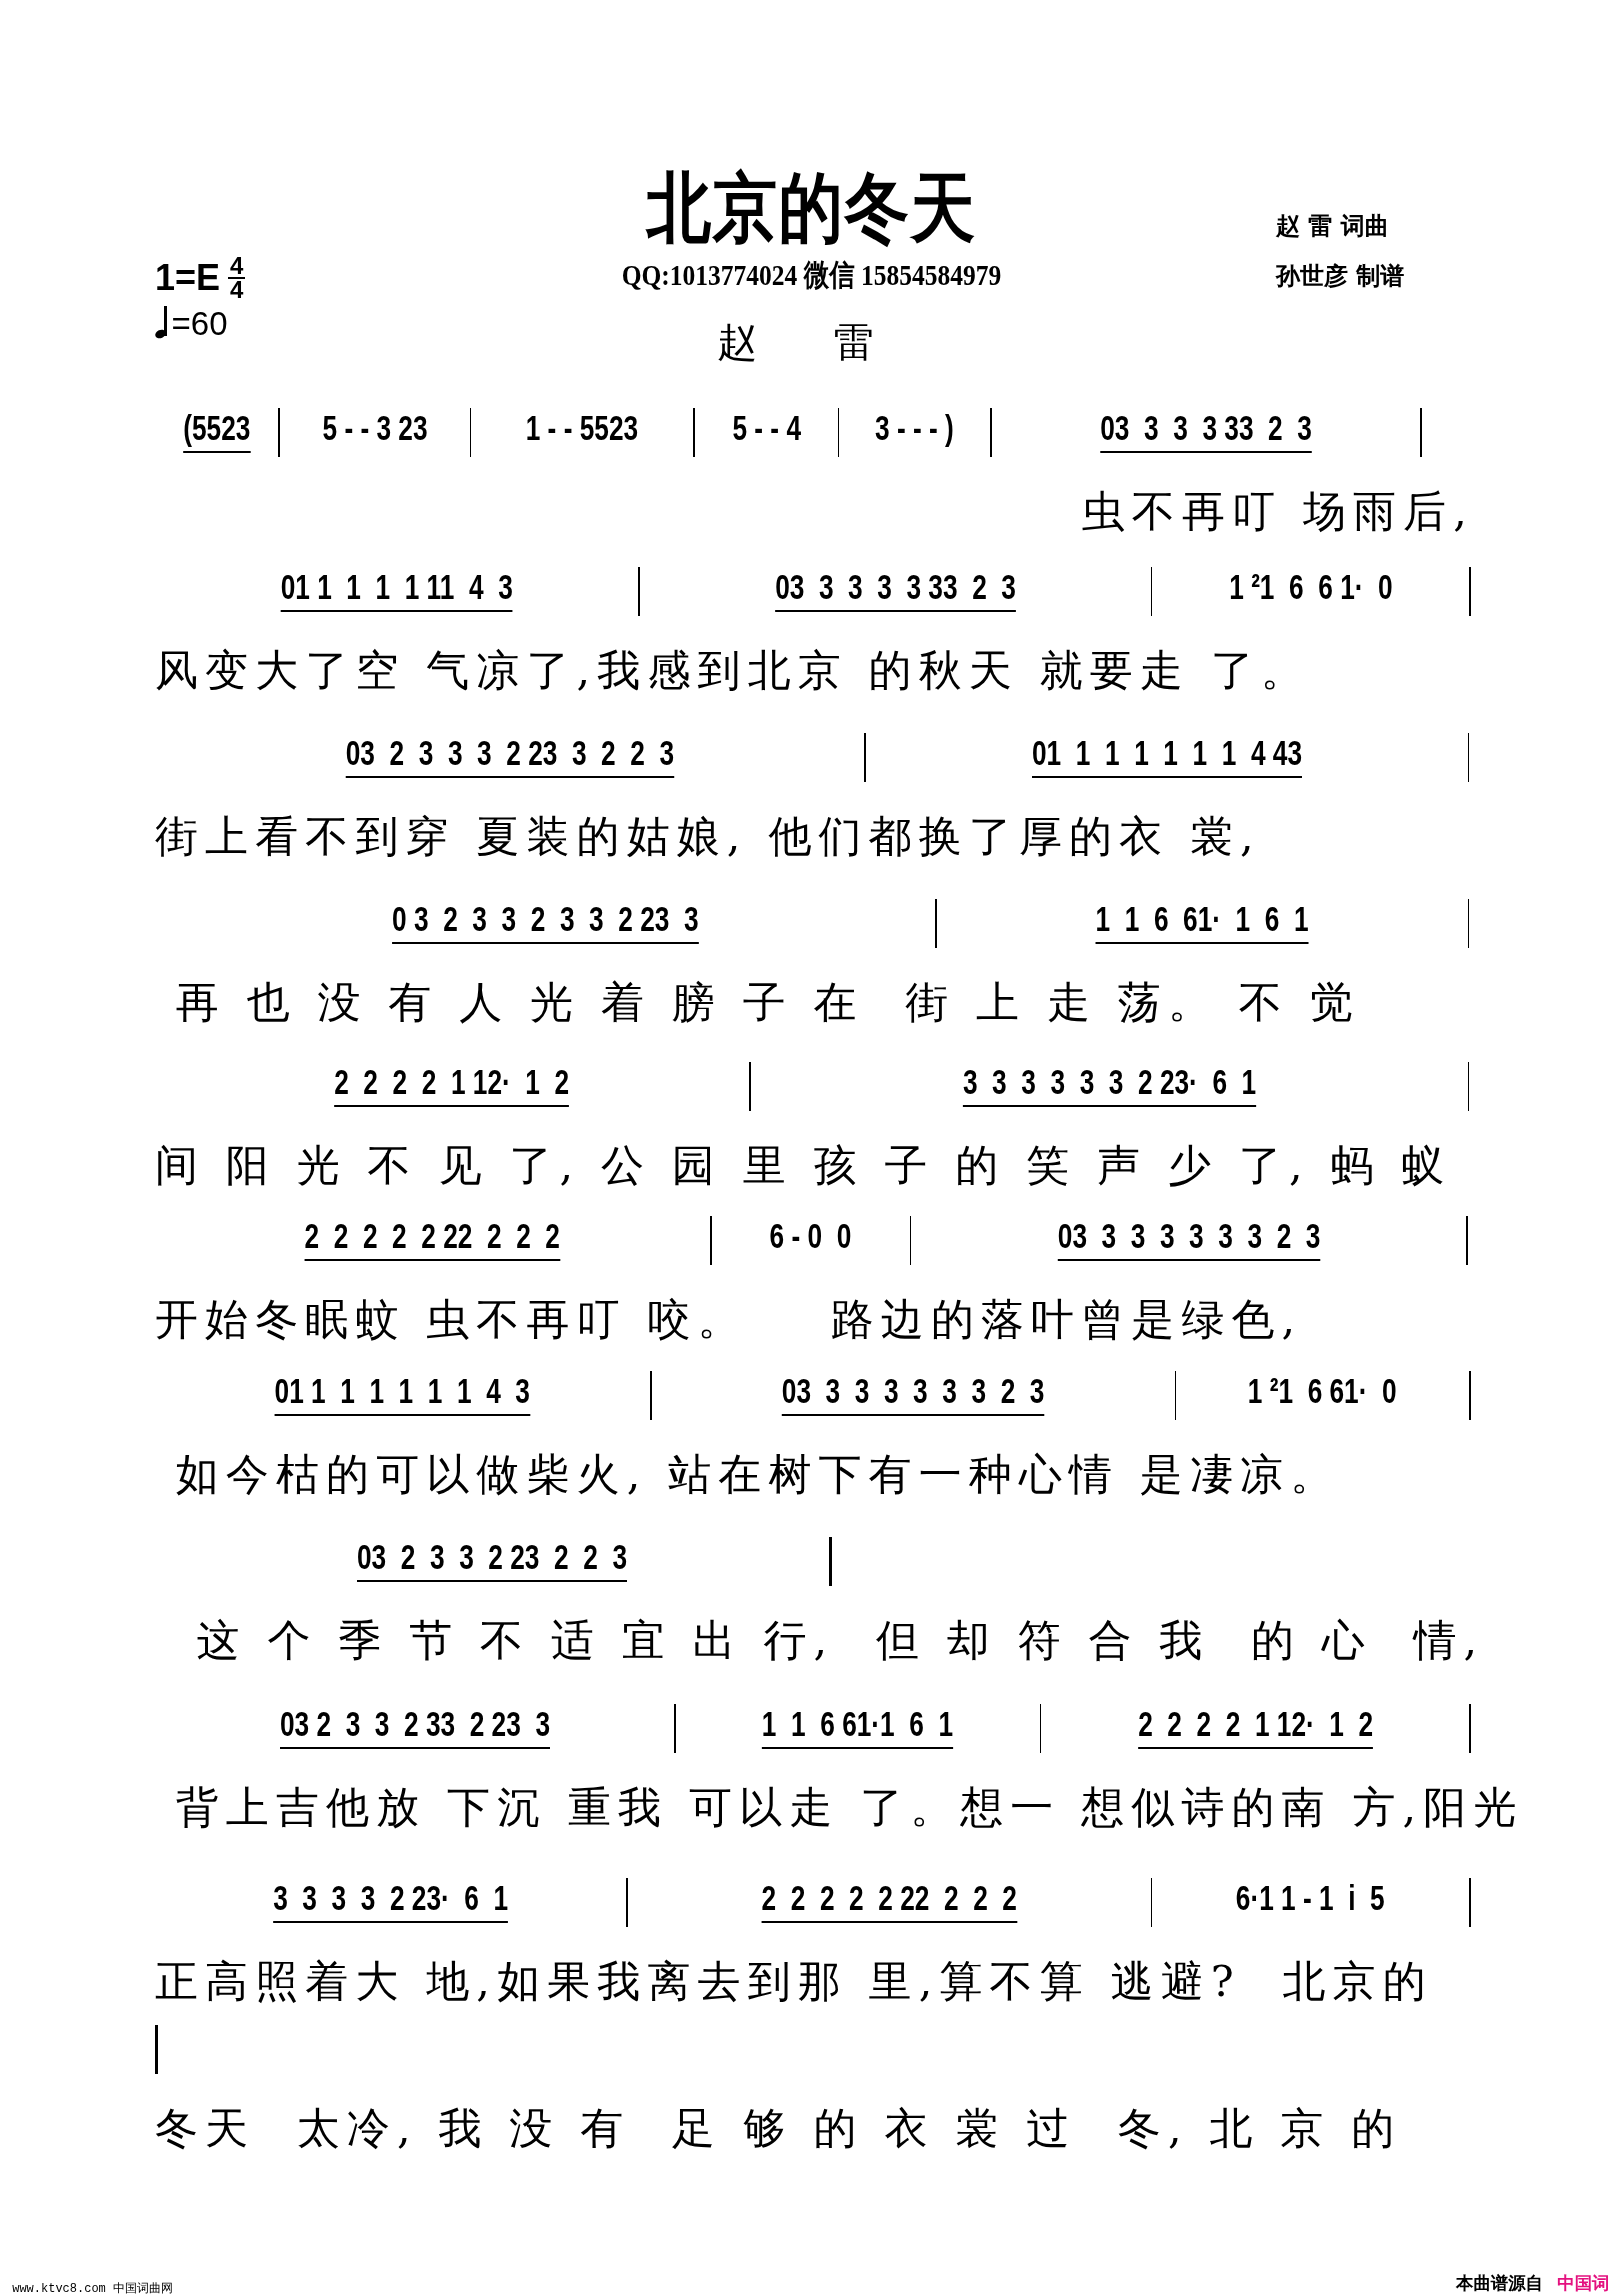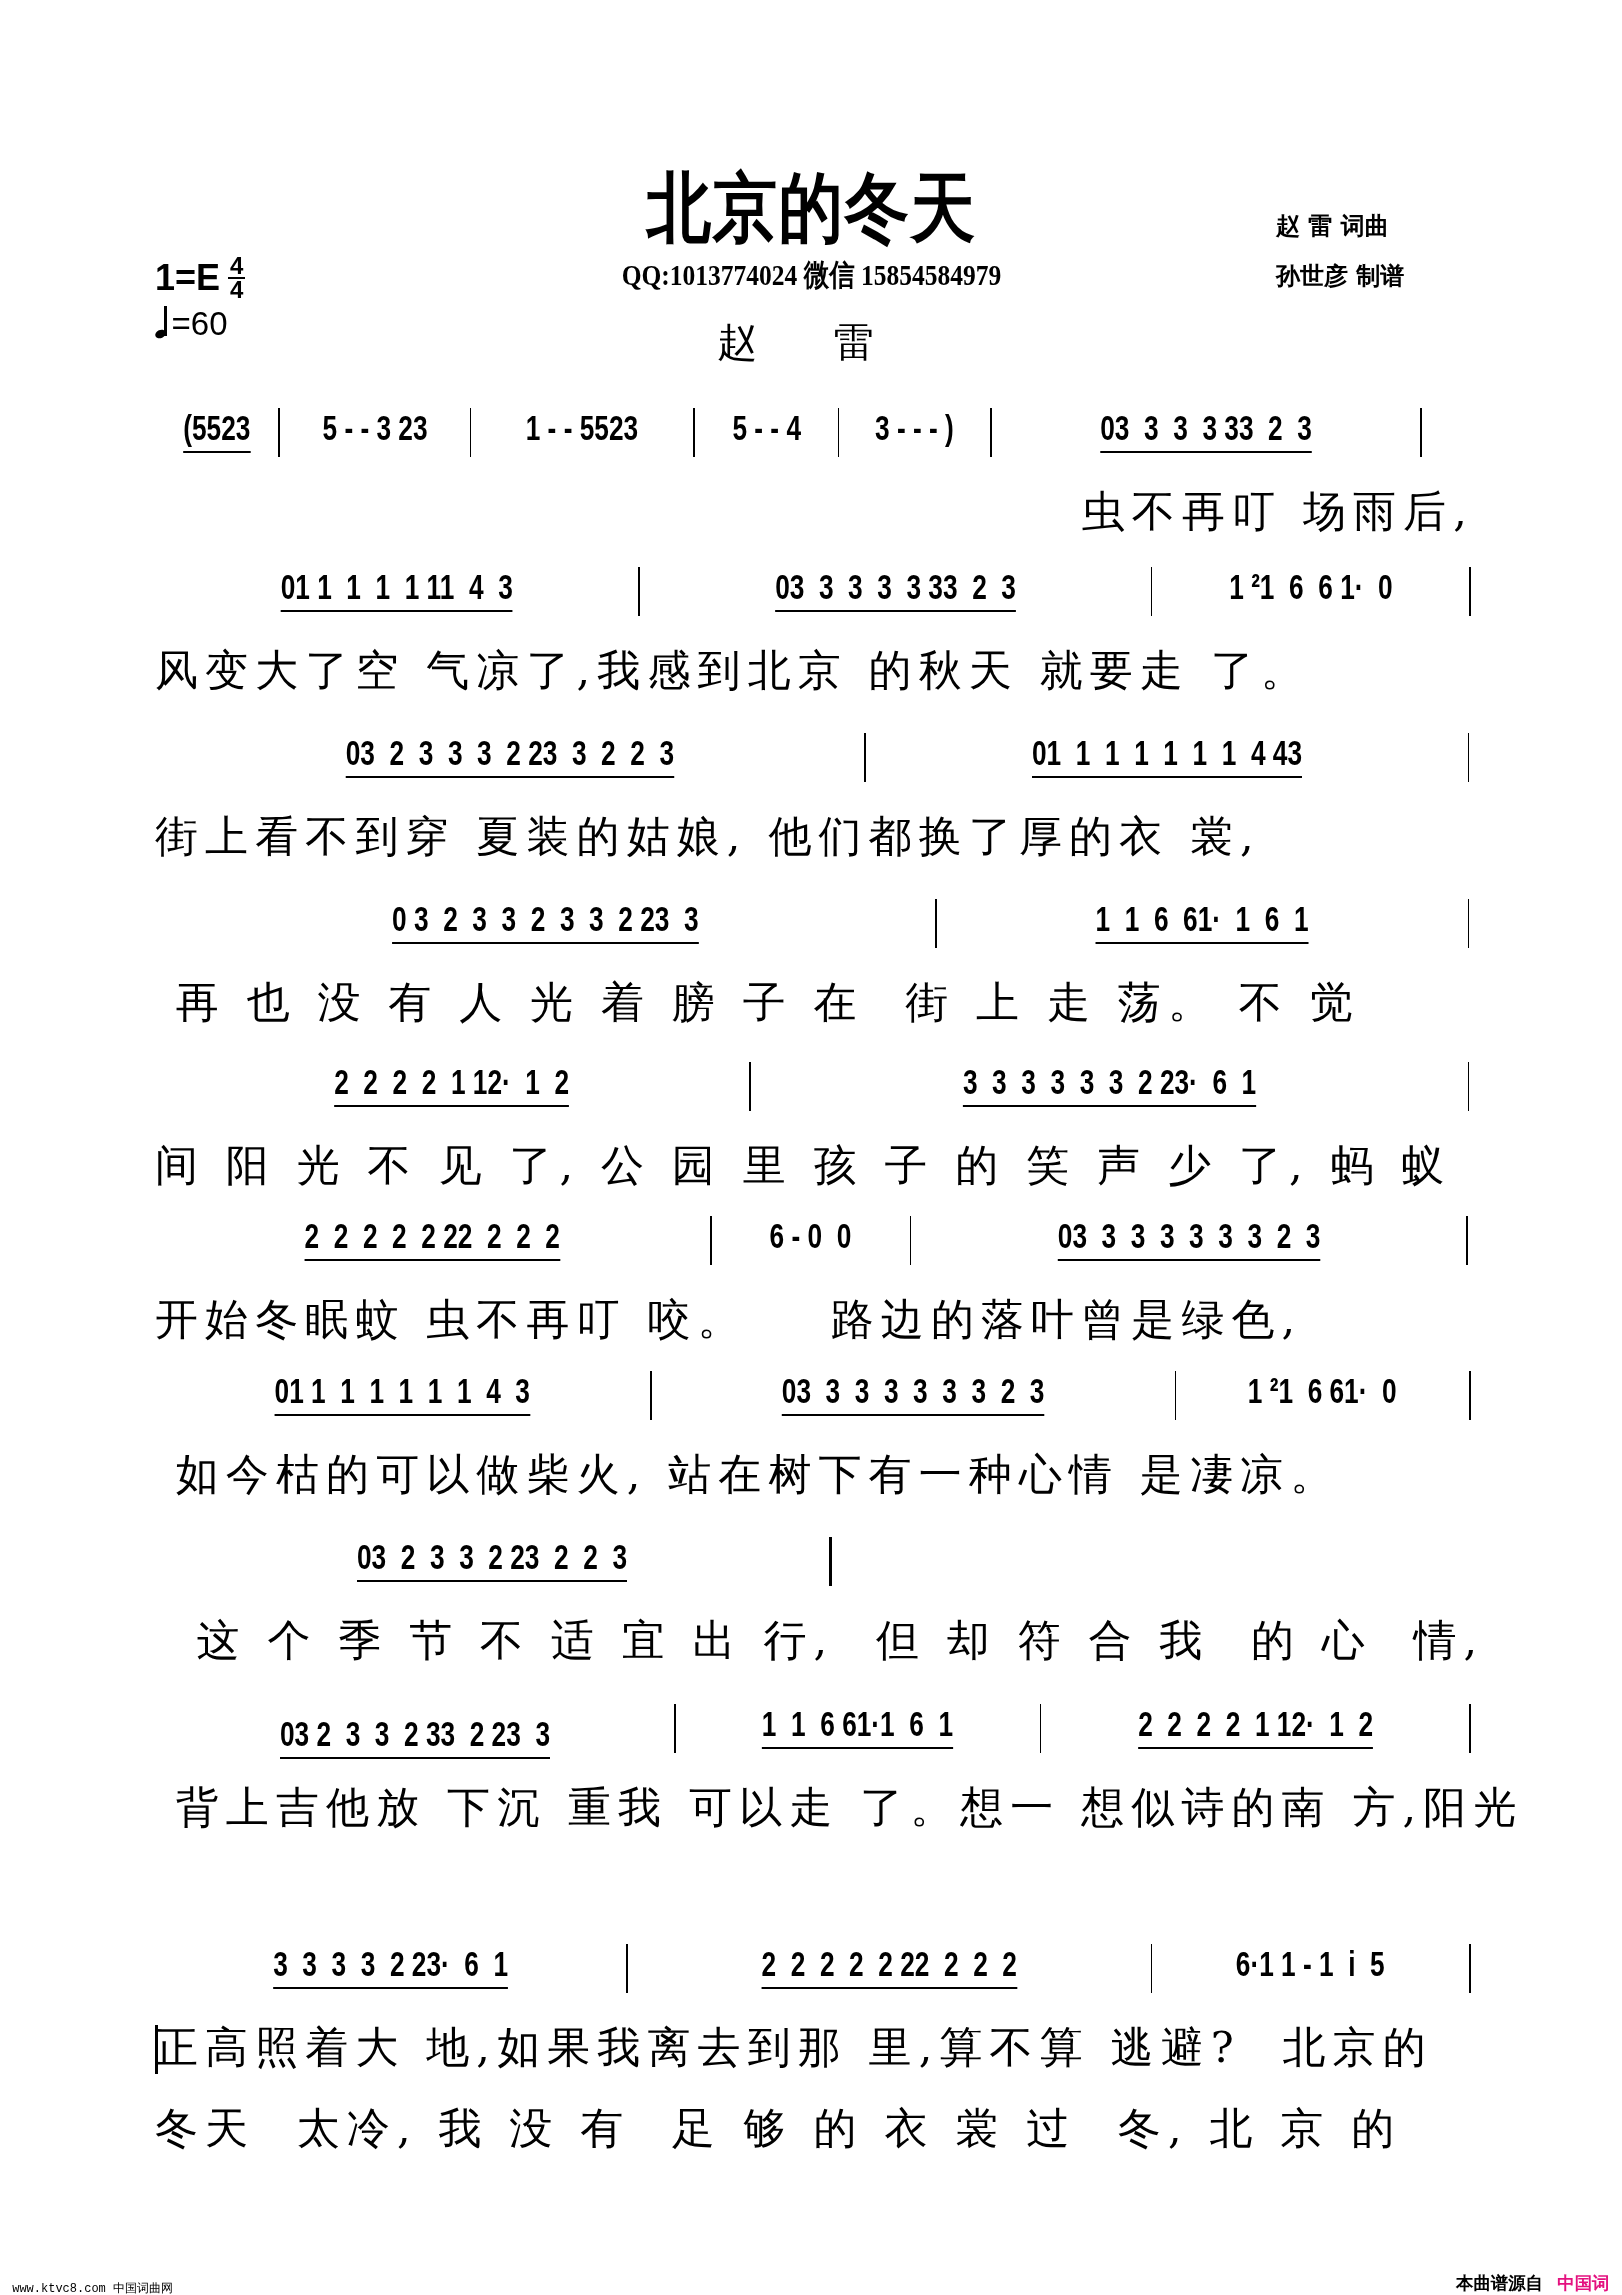--- a/index.html
+++ b/index.html
@@ -189,37 +189,37 @@
         <span class="nt ul">03  2  3  3  2 23  2  2  3</span>
       </div>
     <div class="barline"></div>
     <div class="barline"></div>
   </div>
   <div class="lyrics">  这 个 季 节 不 适 宜 出 行,  但 却 符 合 我  的 心  情,</div>
 </div>
 
 <div class="row" style="top:1704px;">
   <div class="notes">
-    <div class="measure" style="width:519px;align-items:flex-end;">
+    <div class="measure" style="width:519px;">
         <span class="nt ul">03 2  3  3  2 33  2 23  3</span>
       </div>
     <div class="barline"></div>
     <div class="measure" style="width:364px;">
         <span class="nt ul">1  1  6 61·1  6  1</span>
       </div>
     <div class="barline"></div>
     <div class="measure" style="width:428px;">
         <span class="nt ul">2  2  2  2  1 12·  1  2</span>
       </div>
     <div class="barline"></div>
   </div>
   <div class="lyrics"> 背上吉他放 下沉 重我 可以走 了。想一 想似诗的南 方,阳光</div>
 </div>
 
-<div class="row" style="top:1944px;">
+<div class="row" style="top:1878px;">
   <div class="notes">
     <div class="measure" style="width:471px;">
         <span class="nt ul">3  3  3  3  2 23·  6  1</span>
       </div>
     <div class="barline"></div>
     <div class="measure" style="width:523px;">
         <span class="nt ul">2  2  2  2  2 22  2  2  2</span>
       </div>
     <div class="barline"></div>
     <div class="measure" style="width:317px;">

